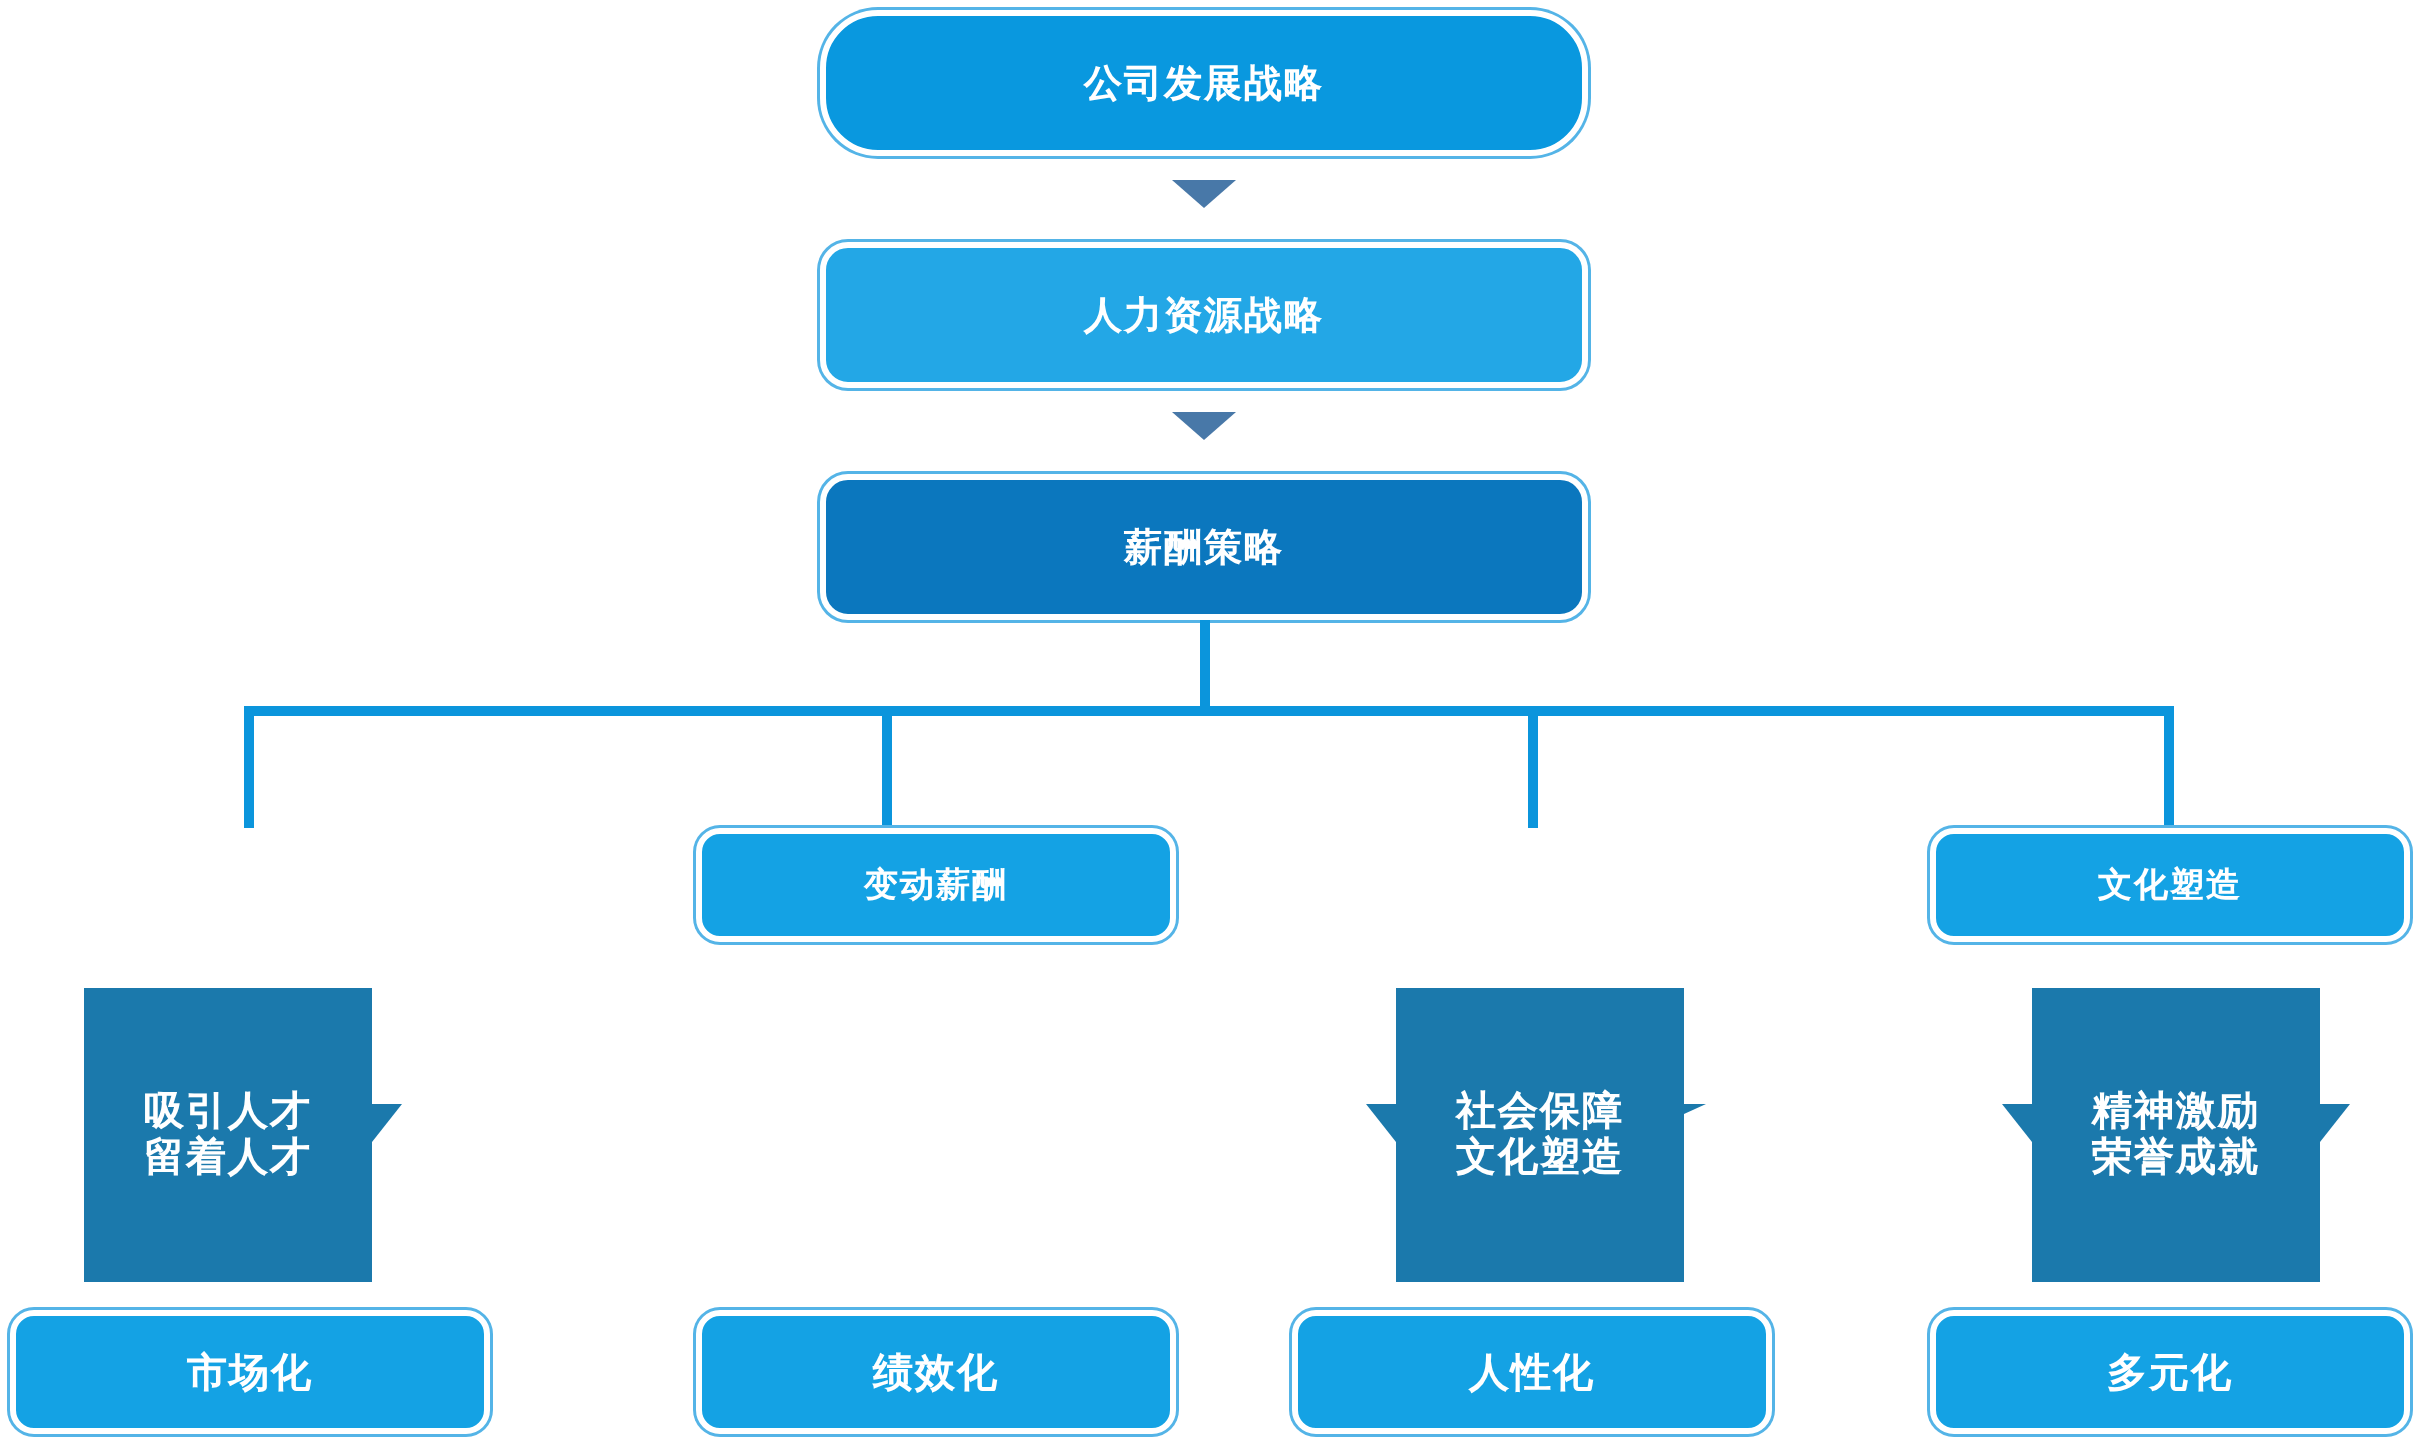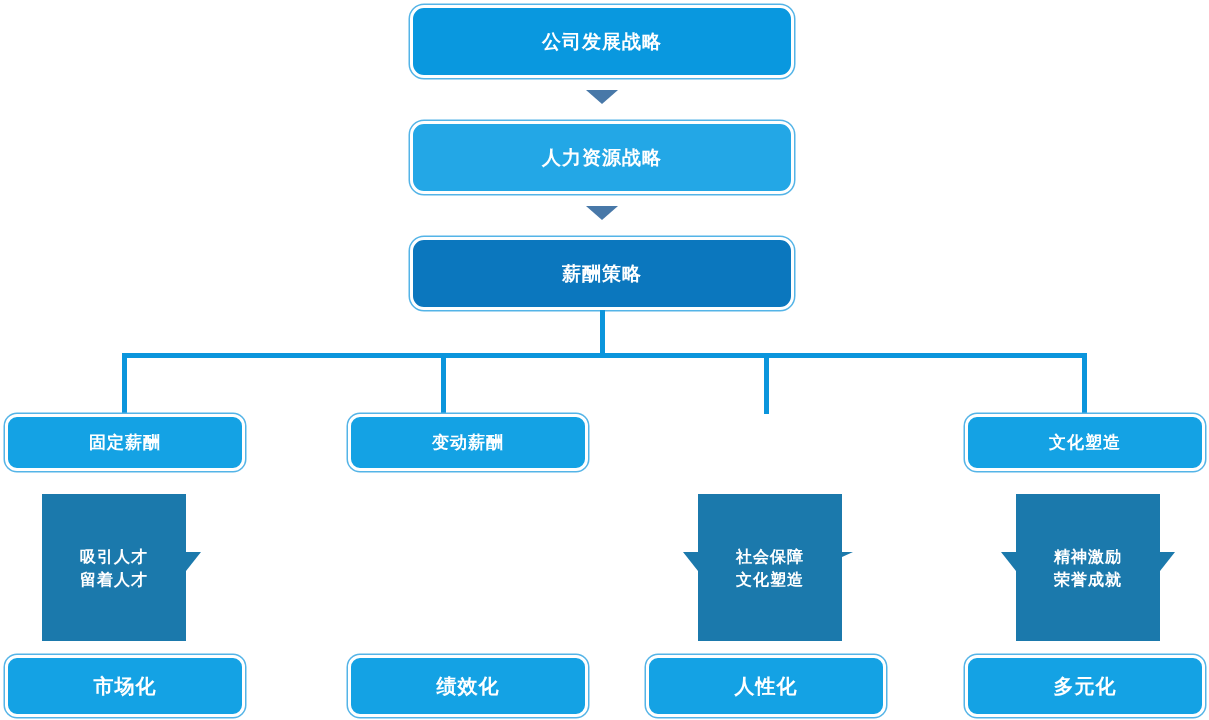--- a/index.html
+++ b/index.html
@@ -12,40 +12,40 @@
     position:relative; width:1209px; height:720px; overflow:hidden;
     background:#fff; font-family:"Liberation Sans","DejaVu Sans",sans-serif;
   }
   .box{
     position:absolute; box-sizing:border-box;
     display:flex; align-items:center; justify-content:center;
     color:#fff; font-weight:bold; text-align:center;
     border:3px solid #fff; box-shadow:0 0 0 1.5px var(--c-outline);
   }
   .chain-box{ left:410px; width:384px; height:73px; border-radius:14px; font-size:19px; letter-spacing:1px;}
-  .chain-1{ background:var(--c-row1); top:5px; }
+  .chain-1{ background:var(--c-row1); top:5px;border-radius:29px; }
   .chain-2{ background:var(--c-row2); top:121px; }
   .chain-3{ background:var(--c-row3); top:237px; }
   .flow-arrow{
     position:absolute; left:586px; width:0; height:0;
     border-left:16px solid transparent; border-right:16px solid transparent;
     border-top:14px solid var(--c-arrow);
   }
   .arrow-1{ top:90px; } .arrow-2{ top:206px; }
   .line{ position:absolute; background:var(--c-connector); }
   .stem{ left:600px; top:310px; width:5px; height:45px; }
   .hbar{ left:122px; top:353px; width:965px; height:5px; }
   .drop{ width:5px; height:61px; top:353px; }
   .drop-1{ left:122px; } .drop-2{ left:441px; } .drop-3{ left:764px; } .drop-4{ left:1082px; }
   .pill{ background:var(--c-branch); width:240px; height:57px; border-radius:12px; font-size:17px; top:414px; letter-spacing:1px;}
   .pill-1{ left:5px; } .pill-2{ left:324px;margin-left:24px; } .pill-3{ left:646px; } .pill-4{ left:965px; }
   .result{ top:655px; height:62px; font-size:20px; }
   .square{
     position:absolute; top:494px; width:144px; height:147px;
-    background:var(--c-square); color:#fff; font-weight:bold; font-size:16px;
+    background:var(--c-square); color:#fff; font-weight:bold; font-size:20px;
     line-height:23px; display:flex; flex-direction:column;
     align-items:center; justify-content:center; text-align:center; letter-spacing:1px;
   }
   .sq-1{ left:42px; } .sq-2{ left:363px; } .sq-3{ left:698px; } .sq-4{ left:1016px; }
   .tail{ position:absolute; width:0; height:0; top:58px; }
   .tail-right{ right:-15px; border-top:19px solid var(--c-square); border-right:15px solid transparent; }
   .tail-left{ left:-15px; border-top:19px solid var(--c-square); border-left:15px solid transparent; }
   .tail-right-sm{ right:-11px; top:58px; border-top:5px solid var(--c-square); border-right:11px solid transparent; }
 </style>
 </head>
@@ -67,23 +67,20 @@
     <span>薪酬策略</span>
   </div>
 
   <div class="line stem"></div>
   <div class="line hbar"></div>
   <div class="line drop drop-1"></div>
   <div class="line drop drop-2"></div>
   <div class="line drop drop-3"></div>
   <div class="line drop drop-4"></div>
 
-  <div class="box pill pill-1">
-    <span>固定薪酬</span>
-  </div>
   <div class="square sq-1">
     <div class="tail tail-right"></div>
     <span>吸引人才</span>
     <span>留着人才</span>
   </div>
   <div class="box pill pill-1 result">
     <span>市场化</span>
   </div>
 
   <div class="box pill pill-2">

